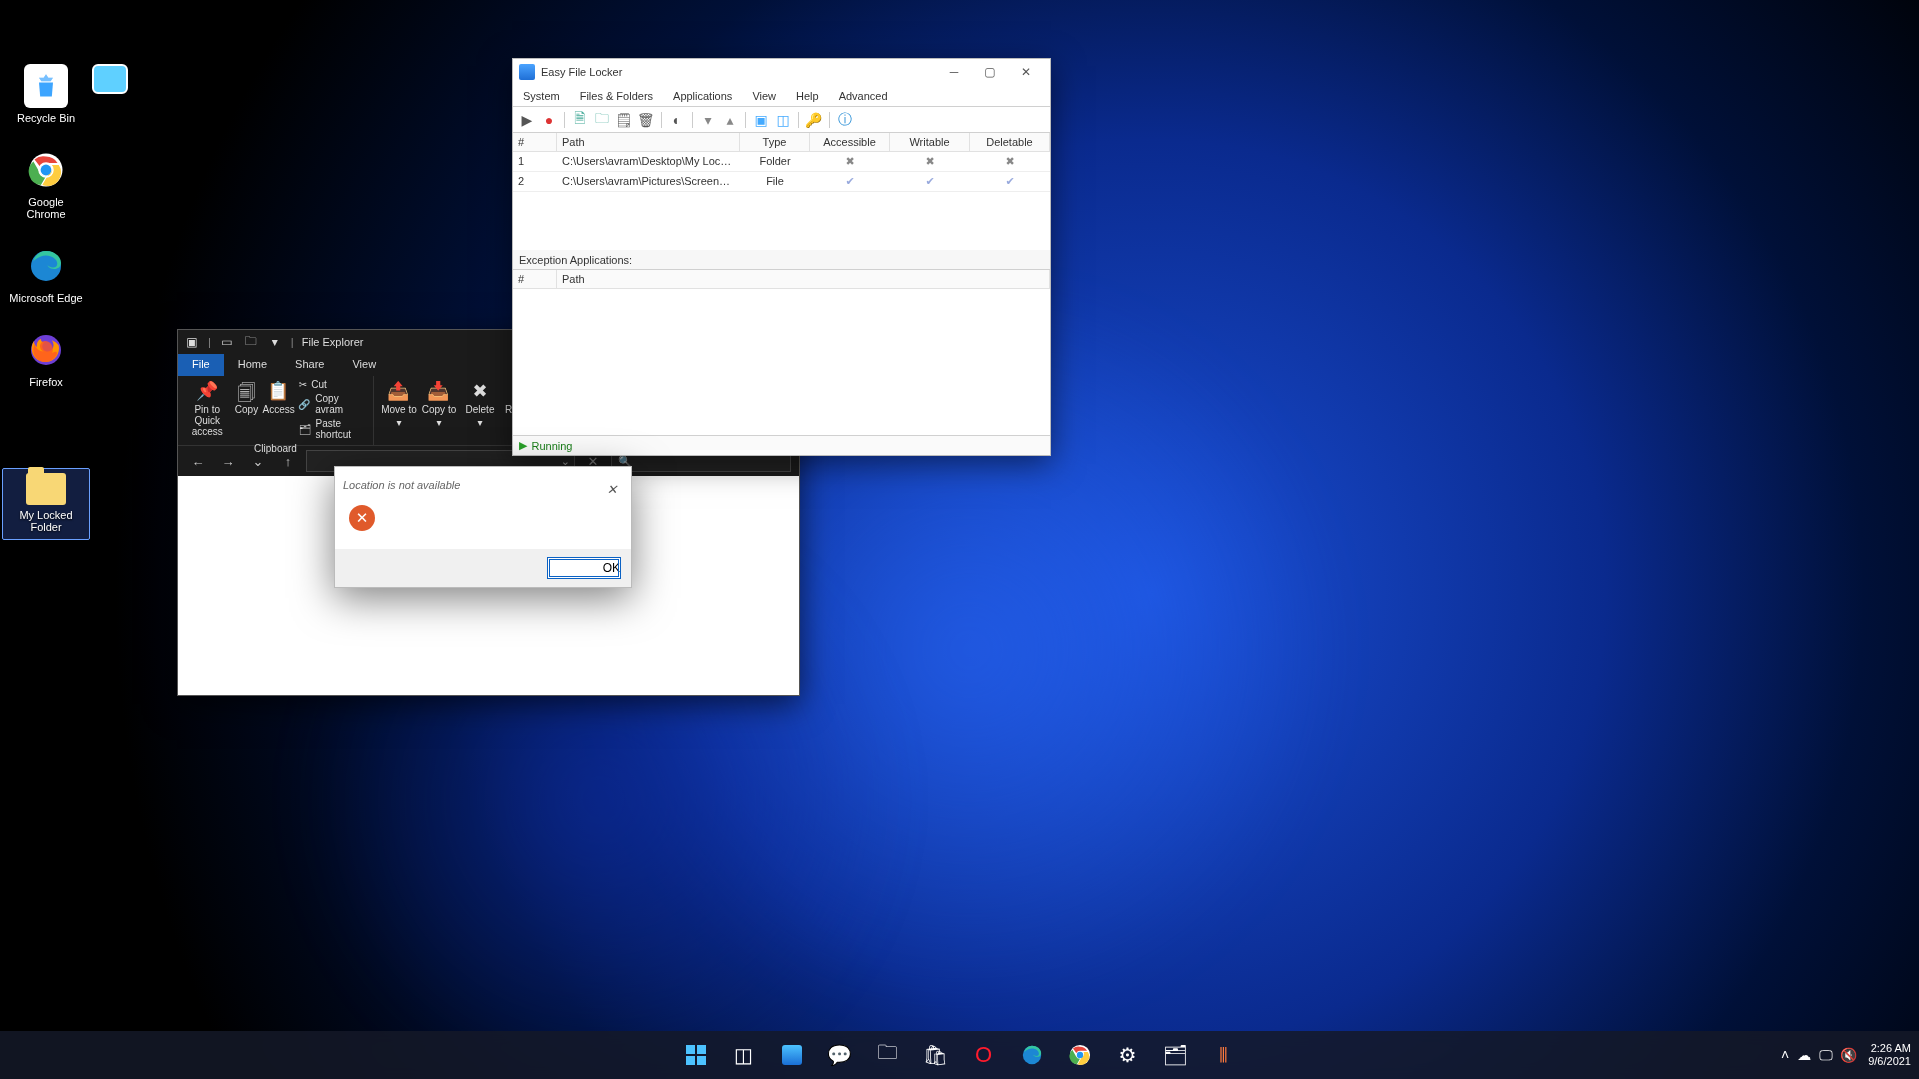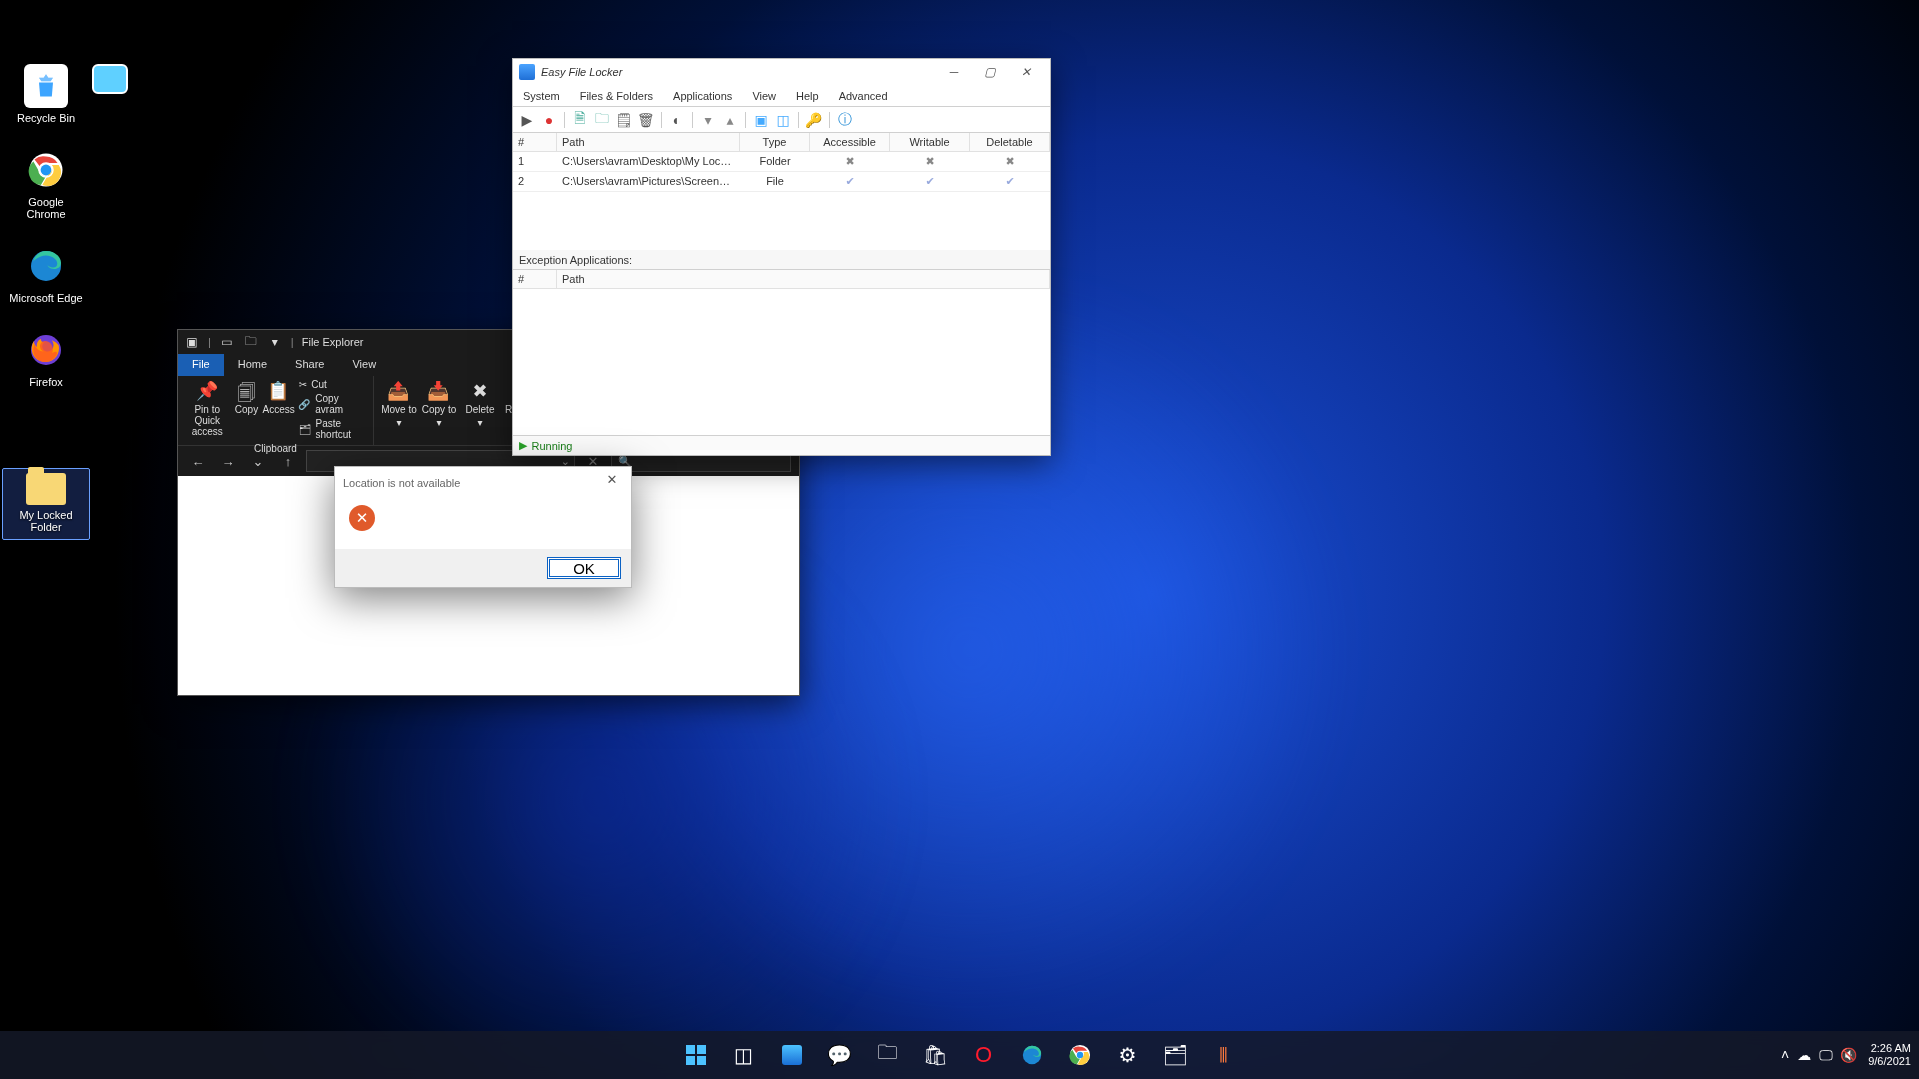--- a/index.html
+++ b/index.html
@@ -46,30 +46,30 @@
   .rmini div { display:flex; align-items:center; gap:4px; cursor:pointer; padding:1px 2px;}
   .rgl { text-align:center; width:100%; padding:2px 0 3px; }
   .nav { height:30px; background:#1b1b1b; display:flex; align-items:center; gap:6px; padding:0 8px; }
   .nav .nbtn { width:24px; height:24px; color:#ccc; display:flex; align-items:center; justify-content:center; cursor:pointer; font-size:13px;}
   .nav .addr { flex:1; border:1px solid #444; height:22px; background:#222; display:flex; align-items:center; padding-right:4px; color:#aaa; font-size:11px; gap:6px; justify-content:flex-end;}
   .nav .sbox { width:180px; border:1px solid #444; height:22px; background:#222; display:flex; align-items:center; color:#aaa; font-size:11px; padding-left:6px;}
   .exp-body { position:absolute; top:146px; left:0; right:0; bottom:0; background:#fff;}
 
   
   .dialog { position:absolute; left:334px; top:466px; width:298px; background:#fff; border:1px solid #bbb; box-shadow:0 10px 40px rgba(0,0,0,.5); }
-  .dialog .dtitle { height:26px; display:flex; align-items:flex-end; justify-content:space-between; padding:4px 8px; font-size:11px; color:#666; }
+  .dialog .dtitle { height:26px; display:flex; align-items:flex-start; justify-content:space-between; padding:12px 8px; font-size:11px; color:#666;font-style:italic; }
   .dialog .dclose { width:22px; height:20px; display:flex; align-items:center; justify-content:center; cursor:pointer; color:#555; font-size:13px;}
   .dialog .dbody { display:flex; padding:10px 14px 18px; gap:14px; font-size:11px; color:#222;}
   .erricon { width:26px; height:26px; border-radius:50%; background:#e05a2b; color:#fff; display:flex; align-items:center; justify-content:center; font-size:15px; flex-shrink:0; margin-top:2px;}
   .dfoot { background:#f0f0f0; padding:8px 10px; display:flex; justify-content:flex-end;}
-  .okbtn { width:74px; height:22px; border:1px solid #0b62c4; background:#fff; font-size:15px; cursor:pointer; outline:1px solid #0b62c4; outline-offset:-3px;}
+  .okbtn { width:74px; height:22px; border:1px solid #0b62c4; background:#fff; font-size:12px; cursor:pointer; outline:1px solid #0b62c4; outline-offset:-3px;text-align:right;}
 
   
   .efl { position:absolute; left:512px; top:58px; width:539px; height:398px; background:#fff; border:1px solid #bcbcbc; box-shadow:0 8px 30px rgba(0,0,0,.5); display:flex; flex-direction:column; }
-  .efl-title { height:26px; display:flex; align-items:center; padding:0 6px; font-size:11px; color:#333;font-style:italic; }
+  .efl-title { height:26px; display:flex; align-items:center; padding:0 6px; font-size:11px; color:#333; }
   .efl-title .tico { width:16px; height:16px; margin-right:6px; background:linear-gradient(#4aa3ff,#1f6fd6); border-radius:2px; }
   .winbtns { margin-left:auto; display:flex; }
   .winbtn { width:36px; height:22px; display:flex; align-items:center; justify-content:center; cursor:pointer; color:#555; font-size:12px;}
   .menu { height:22px; border-bottom:1px solid #d0d0d0; display:flex; font-size:11px; color:#333; align-items:center;}
   .menu span { padding:3px 10px; cursor:pointer;}
   .toolbar { height:26px; border-bottom:1px solid #d0d0d0; display:flex; align-items:center; gap:2px; padding:0 4px; font-size:14px;}
   .tb { width:20px; height:20px; display:flex; align-items:center; justify-content:center; cursor:pointer; color:#555;}
   .tb.sep { width:1px; height:16px; background:#ccc; margin:0 3px; cursor:default;}
   .section-label { font-size:11px; color:#333; padding:4px 6px 3px; border-bottom:1px solid #d0d0d0; background:#f7f7f7;}
   .grid { font-size:11px; color:#333; }

